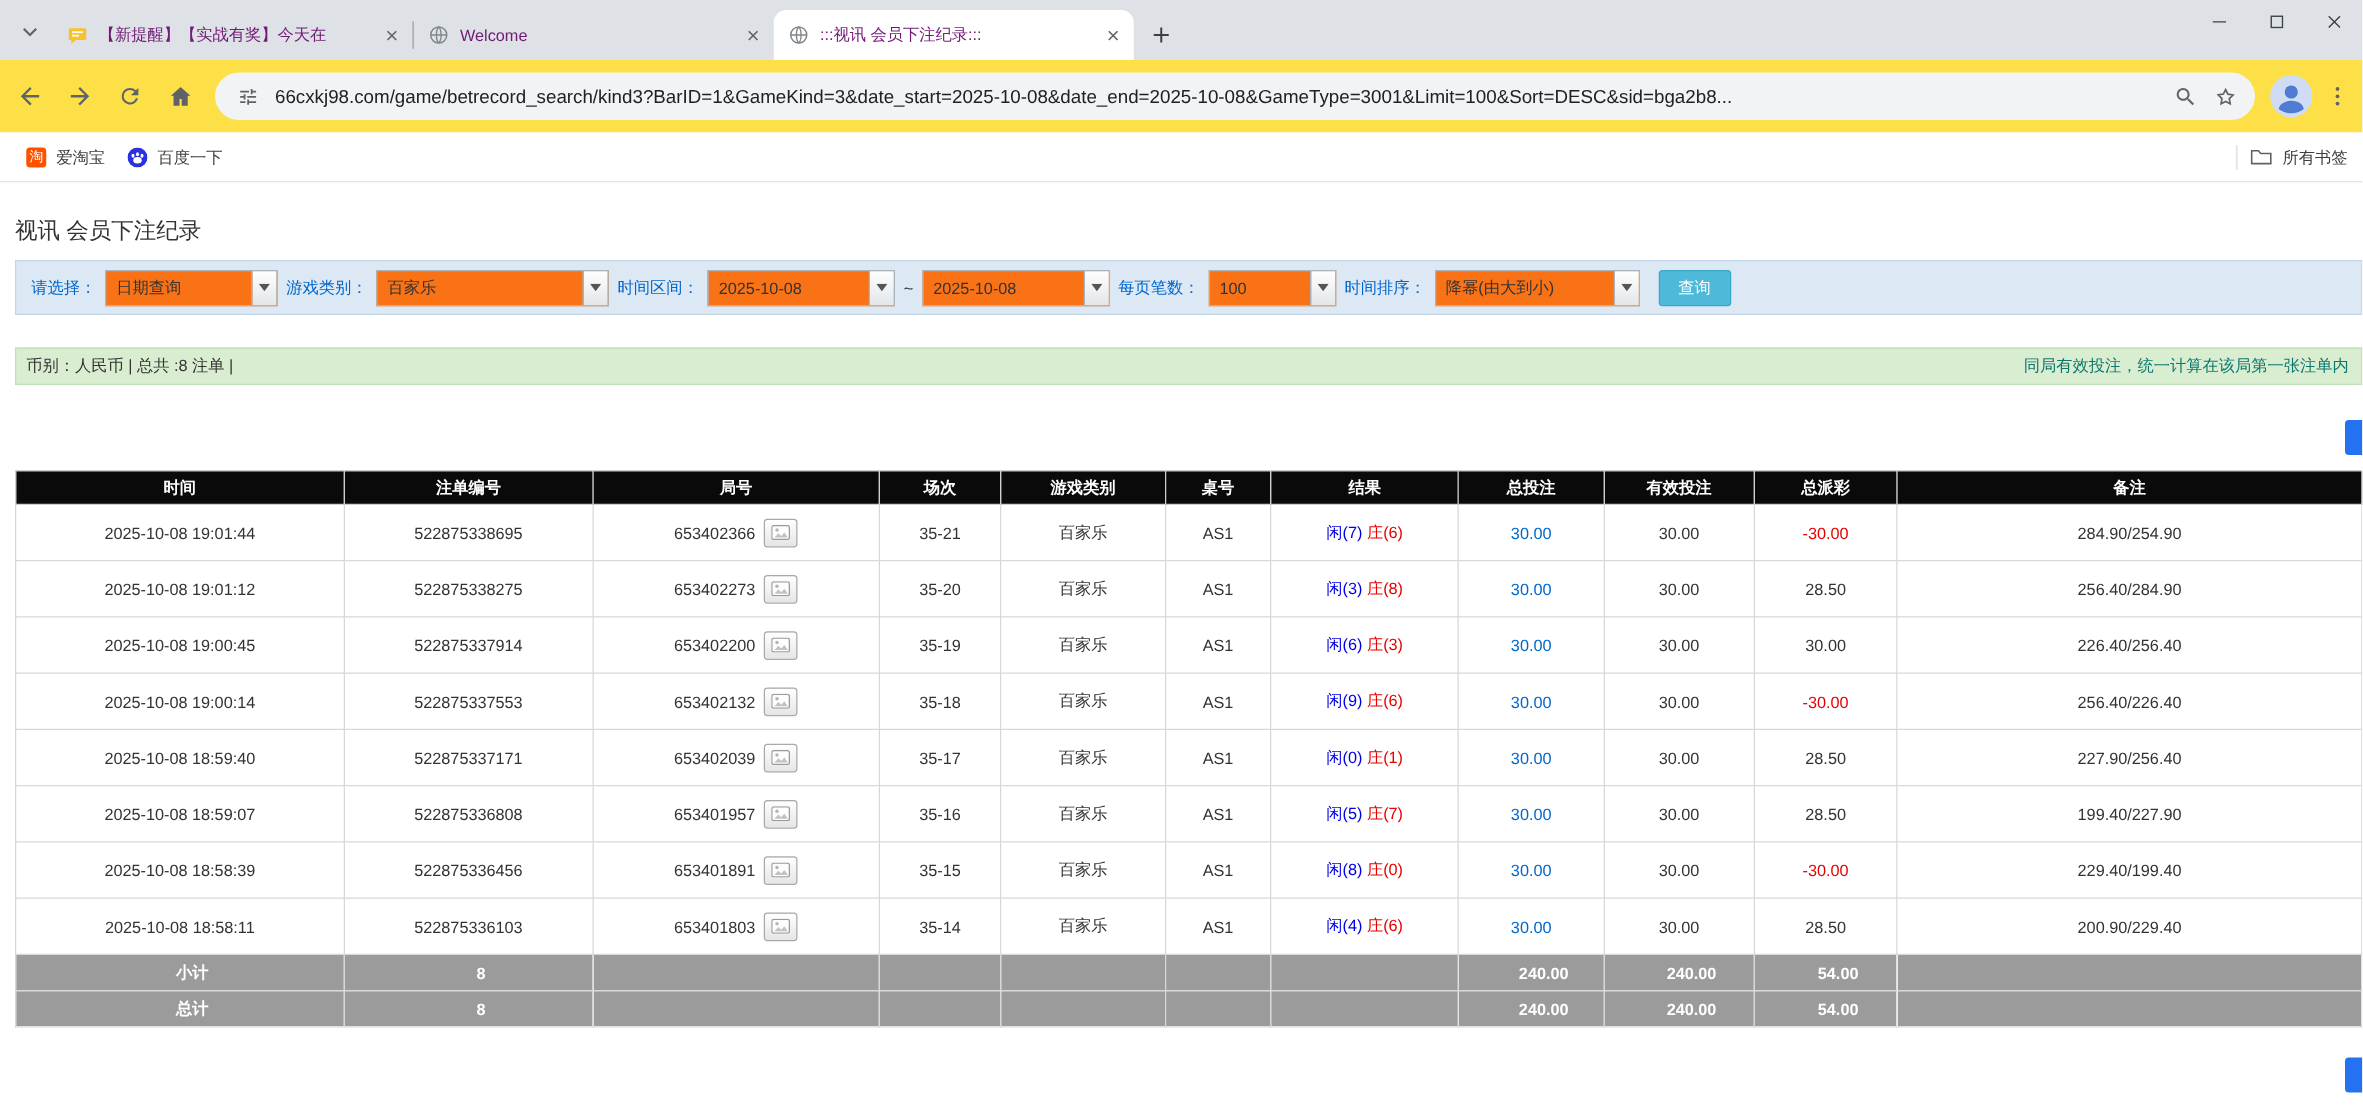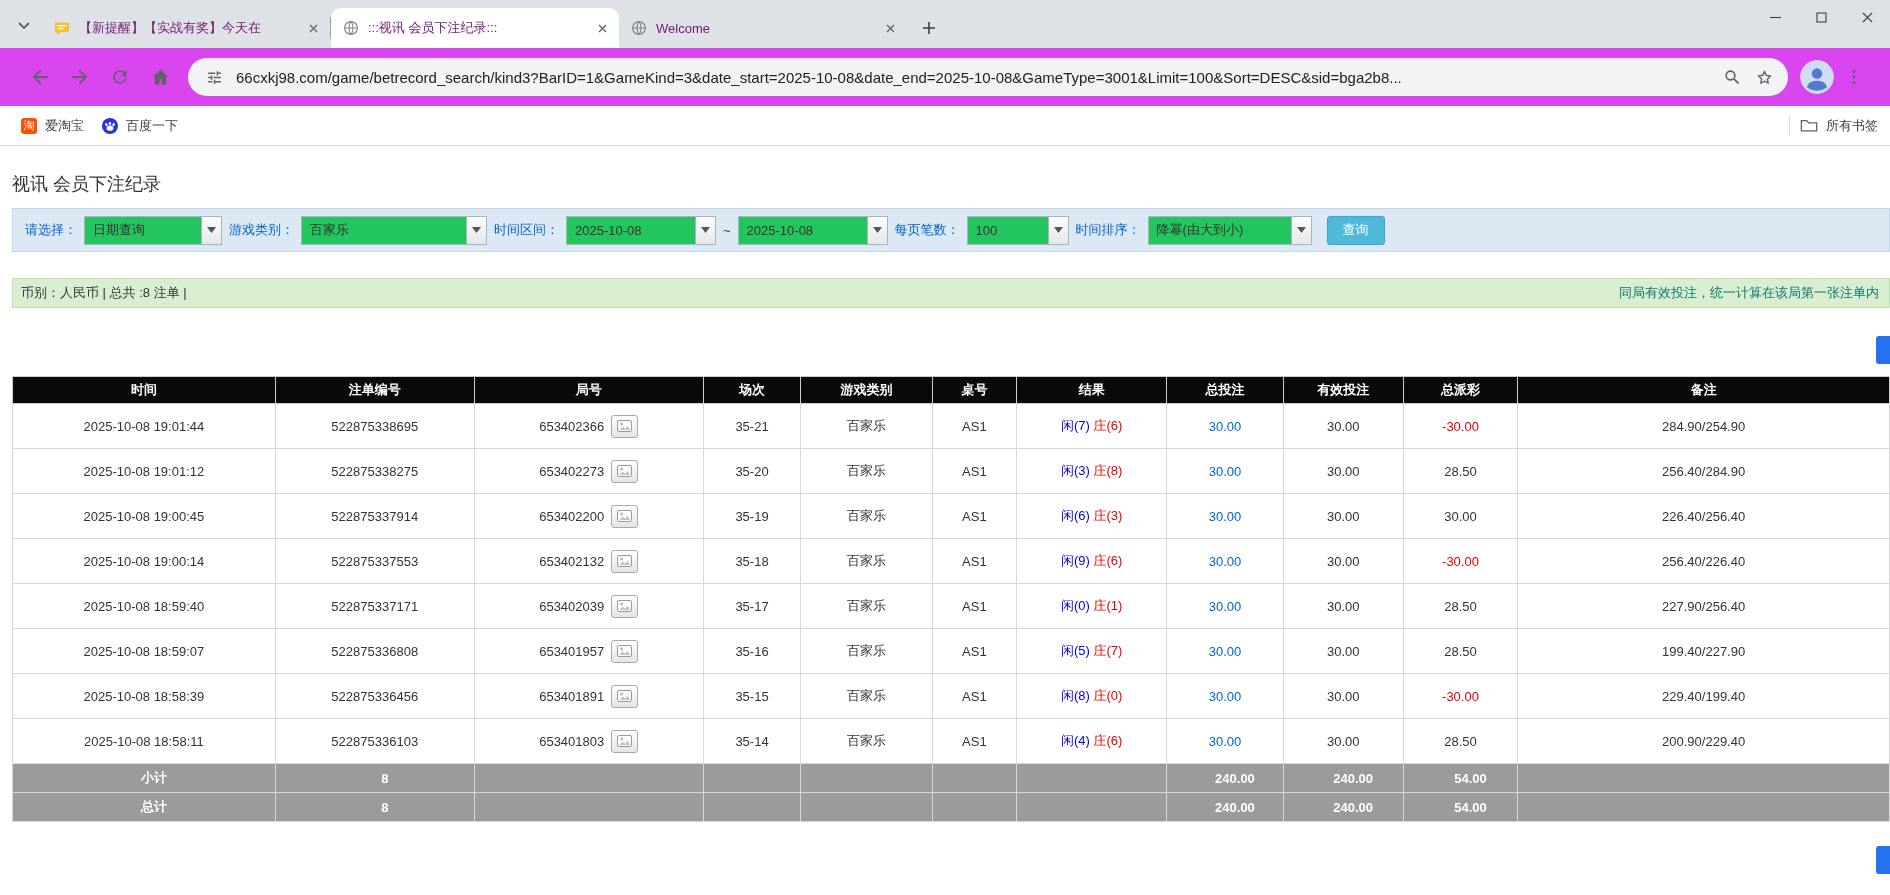--- a/index.html
+++ b/index.html
@@ -14,42 +14,42 @@
   .tab.active { background:#fff; }
   .tab .favicon { width:16px; height:16px; margin-right:9px; flex:none; display:flex; align-items:center; justify-content:center; }
   .tab .title { flex:1; font-size:13px; white-space:nowrap; overflow:hidden; }
   .tab .close { width:18px; height:18px; border-radius:50%; display:flex; align-items:center; justify-content:center; flex:none; cursor:pointer; }
   .tab-sep { width:1px; height:22px; background:#9aa0a6; margin-bottom:9px; flex:none; }
   .newtab { width:28px; height:28px; border-radius:50%; display:flex; align-items:center; justify-content:center; margin:0 0 6px 8px; cursor:pointer; flex:none; }
   .win-controls { position:absolute; top:0; right:0; display:flex; }
   .win-btn { width:46px; height:34px; display:flex; align-items:center; justify-content:center; cursor:pointer; }
 
   
-  .toolbar { height:58px; background:#d946ef; display:flex; align-items:center; padding:0 20px; flex:none; }
+  .toolbar { height:58px; background:#fde047; display:flex; align-items:center; padding:0 4px; flex:none; }
   .tbtn { width:40px; height:40px; border-radius:50%; display:flex; align-items:center; justify-content:center; flex:none; cursor:pointer; }
   .omnibox { flex:1; height:38px; background:#f1f3f4; border-radius:19px; display:flex; align-items:center; padding:0 8px 0 14px; margin:0 8px; min-width:0; }
   .omnibox .url { flex:1; font-size:15px; color:#202124; white-space:nowrap; overflow:hidden; margin-left:10px; }
   .omni-icon { width:32px; height:32px; border-radius:50%; display:flex; align-items:center; justify-content:center; flex:none; cursor:pointer; }
   .avatar { width:34px; height:34px; border-radius:50%; overflow:hidden; margin:0 4px; flex:none; cursor:pointer; }
 
   
   .bookmarks { height:40px; background:#fff; border-bottom:1px solid #dadce0; display:flex; align-items:center; padding:0 12px; flex:none; }
   .bm { display:flex; align-items:center; gap:8px; padding:5px 9px; border-radius:14px; font-size:13px; color:#3c4043; cursor:pointer; }
   .bm-ico-taobao { width:16px; height:16px; border-radius:3px; background:#ff5000; color:#fff; font-size:11px; display:flex; align-items:center; justify-content:center; }
   .bm-spacer { flex:1; }
   .bm-divider { width:1px; height:20px; background:#dadce0; margin:0 10px; }
   .all-bookmarks { display:flex; align-items:center; gap:8px; font-size:13px; color:#3c4043; cursor:pointer; white-space:nowrap; }
 
   
   .content { flex:1; position:relative; padding:0 0 0 12px; background:#fff; overflow:hidden; }
   .page-title { margin-top:26px; font-size:18px; font-weight:400; color:#333; }
 
   .filterbar { margin-top:12px; height:44px; background:#dce8f3; border:1px solid #c3d6e6; display:flex; align-items:center; padding:0 12px; gap:7px; font-size:13px; }
   .flabel { color:#0066cc; white-space:nowrap; }
-  .combo { height:29px; background:#22c55e; border:1px solid #a9b4bd; display:flex; align-items:stretch; flex:none; }
+  .combo { height:29px; background:#f97316; border:1px solid #a9b4bd; display:flex; align-items:stretch; flex:none; }
   .combo .val { display:flex; align-items:center; padding:0 8px; font-size:13px; color:#333; flex:1; white-space:nowrap; overflow:hidden; }
   .combo .arrow { width:20px; border-left:1px solid #a9b4bd; background:linear-gradient(#fefefe,#e3e7ea); display:flex; align-items:center; justify-content:center; cursor:pointer; }
   .tilde { color:#333; }
   .btn-search { height:29px; padding:0 15px; background:#4fb9da; border:1px solid #3aa6c9; border-radius:3px; color:#fff; font-size:13px; margin-left:8px; cursor:pointer; }
 
   .summary { margin-top:26px; height:30px; background:#d9eed0; border:1px solid #bfe0b4; display:flex; align-items:center; justify-content:space-between; padding:0 10px 0 8px; font-size:13px; color:#333; }
   .summary .note { color:#0f766e; white-space:nowrap; }
 
   
   .bet-table { margin-top:68px; width:100%; border-collapse:collapse; table-layout:fixed; font-size:13px; color:#333; }
@@ -90,43 +90,43 @@
       <span class="title">【新提醒】【实战有奖】今天在</span>
       <span class="close">
         <svg width="9" height="9" viewBox="0 0 9 9">
             <path d="M1 1l7 7M8 1L1 8" stroke="#5f6368" stroke-width="1.3"></path>
           </svg>
       </span>
     </div>
 
     <div class="tab-sep"></div>
 
+    <div class="tab">
+      <span class="favicon">
+        <svg width="16" height="16" viewBox="0 0 16 16">
+            <circle cx="8" cy="8" r="6.4" fill="none" stroke="#80868b" stroke-width="1.2"></circle>
+            <path d="M1.6 8h12.8M8 1.6c2.5 2.2 2.5 10.6 0 12.8M8 1.6c-2.5 2.2-2.5 10.6 0 12.8" fill="none" stroke="#80868b" stroke-width="1.1"></path>
+          </svg>
+      </span>
+      <span class="title">Welcome</span>
+      <span class="close">
+        <svg width="9" height="9" viewBox="0 0 9 9">
+            <path d="M1 1l7 7M8 1L1 8" stroke="#5f6368" stroke-width="1.3"></path>
+          </svg>
+      </span>
+    </div>
+
     <div class="tab active">
       <span class="favicon">
         <svg width="16" height="16" viewBox="0 0 16 16">
             <circle cx="8" cy="8" r="6.4" fill="none" stroke="#80868b" stroke-width="1.2"></circle>
             <path d="M1.6 8h12.8M8 1.6c2.5 2.2 2.5 10.6 0 12.8M8 1.6c-2.5 2.2-2.5 10.6 0 12.8" fill="none" stroke="#80868b" stroke-width="1.1"></path>
           </svg>
       </span>
       <span class="title">:::视讯 会员下注纪录:::</span>
-      <span class="close">
-        <svg width="9" height="9" viewBox="0 0 9 9">
-            <path d="M1 1l7 7M8 1L1 8" stroke="#5f6368" stroke-width="1.3"></path>
-          </svg>
-      </span>
-    </div>
-
-    <div class="tab">
-      <span class="favicon">
-        <svg width="16" height="16" viewBox="0 0 16 16">
-            <circle cx="8" cy="8" r="6.4" fill="none" stroke="#80868b" stroke-width="1.2"></circle>
-            <path d="M1.6 8h12.8M8 1.6c2.5 2.2 2.5 10.6 0 12.8M8 1.6c-2.5 2.2-2.5 10.6 0 12.8" fill="none" stroke="#80868b" stroke-width="1.1"></path>
-          </svg>
-      </span>
-      <span class="title">Welcome</span>
       <span class="close">
         <svg width="9" height="9" viewBox="0 0 9 9">
             <path d="M1 1l7 7M8 1L1 8" stroke="#5f6368" stroke-width="1.3"></path>
           </svg>
       </span>
     </div>
 
     <div class="newtab">
       <svg width="14" height="14" viewBox="0 0 14 14">
           <path d="M7 1v12M1 7h12" stroke="#3c4043" stroke-width="1.6"></path>

